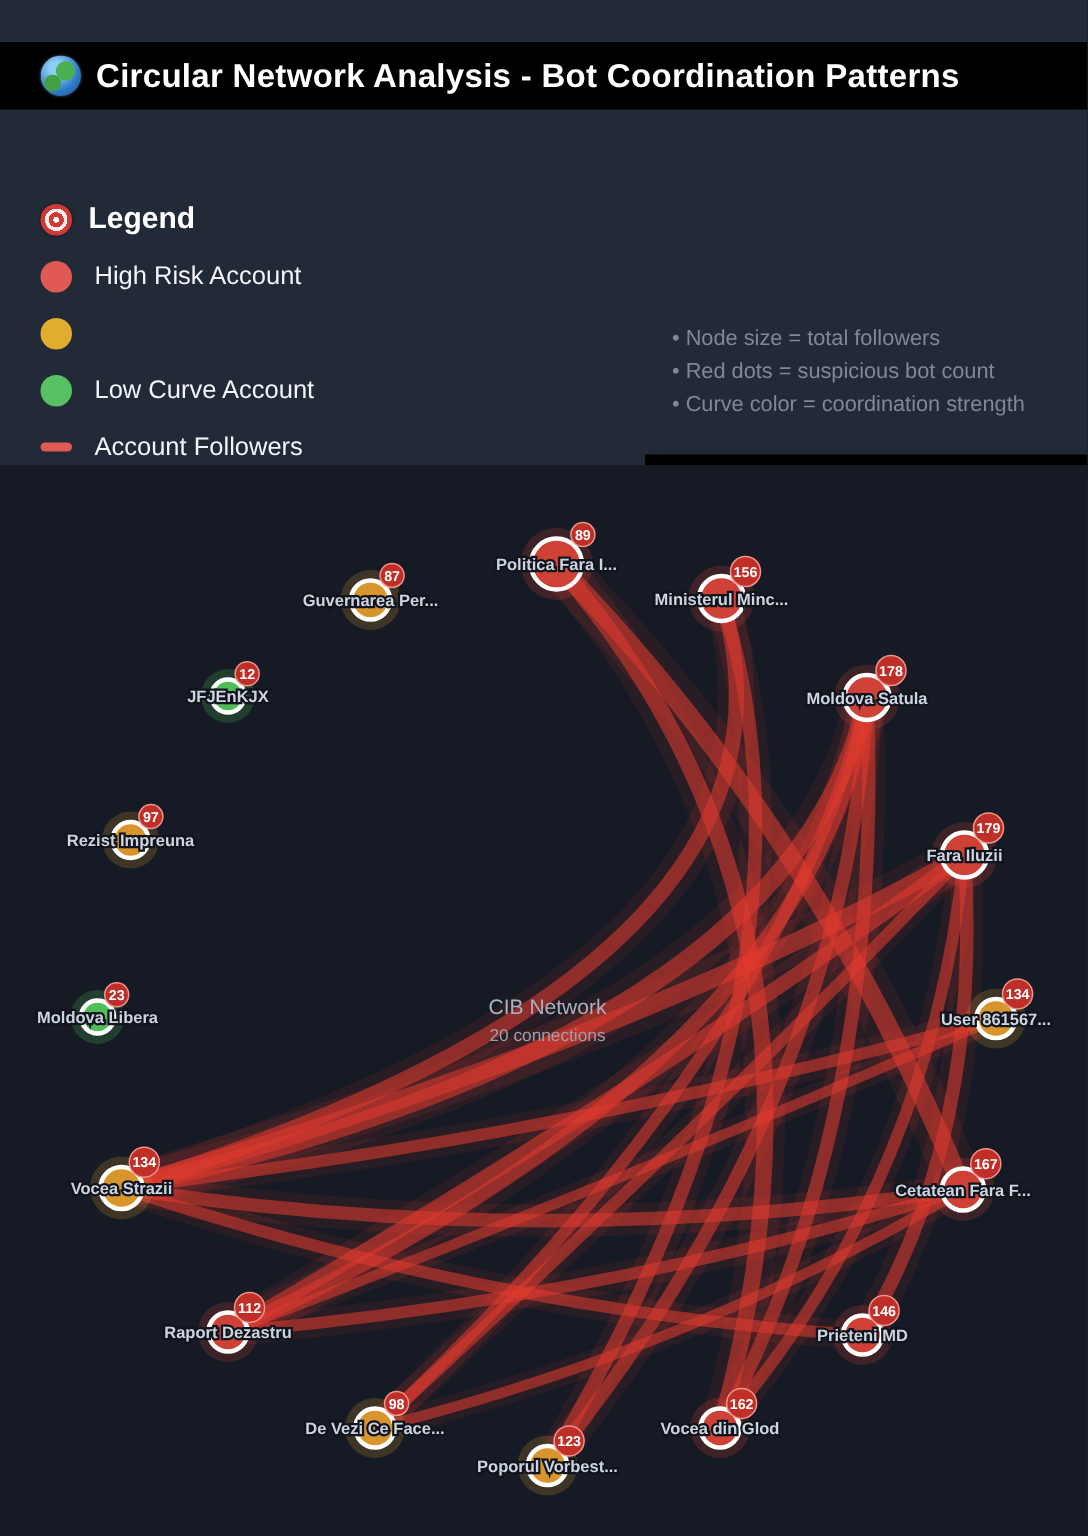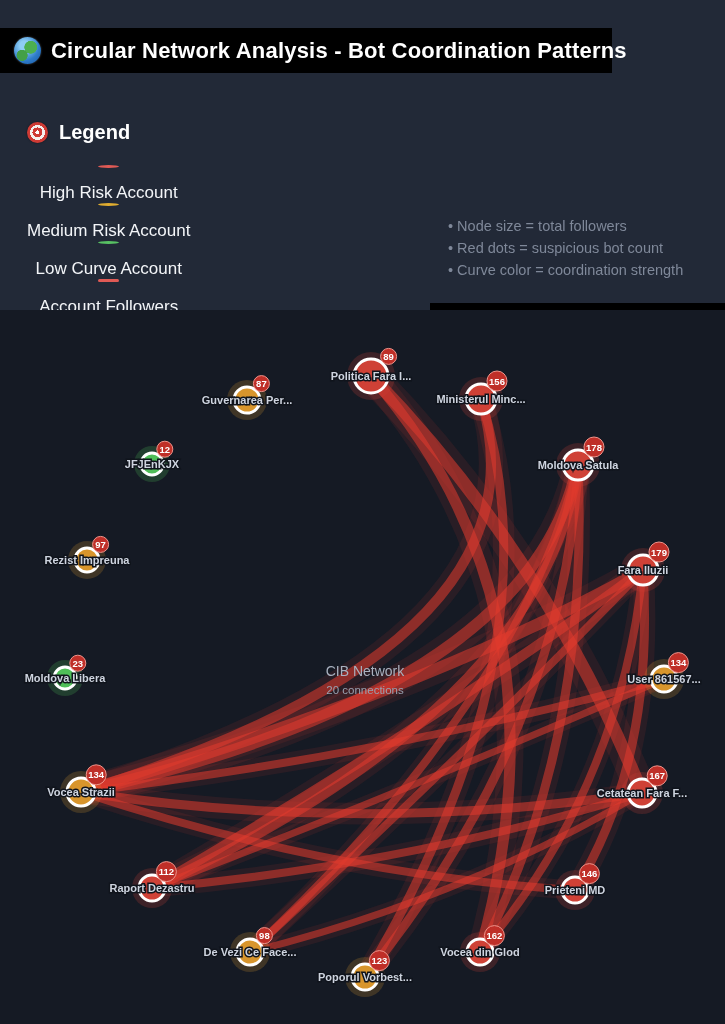--- a/index.html
+++ b/index.html
@@ -2,44 +2,44 @@
 <html><head>
 <meta charset="utf-8">
 <style>
   html,body{margin:0;padding:0;}
   body{
     width:725px;height:1024px;position:relative;overflow:hidden;
     background:#222937;font-family:"Liberation Sans",sans-serif;
   }
   
   .titlebar{
-    position:absolute;top:28px;left:0;width:612px;height:45px;
-    background:#000;display:flex;align-items:center;padding-left:14px;box-sizing:border-box;
+    position:absolute;top:28px;left:0;width:725px;height:45px;
+    background:#000;display:flex;align-items:center;padding-left:27px;box-sizing:border-box;
   }
   .globe{
     width:27px;height:27px;border-radius:50%;flex:0 0 auto;
     background:
       radial-gradient(circle at 62% 38%, #4caf50 0 26%, rgba(0,0,0,0) 28%),
       radial-gradient(circle at 30% 68%, #43a047 0 20%, rgba(0,0,0,0) 22%),
       radial-gradient(circle at 38% 32%, #8ecdf6 0 18%, #2e7cc9 60%, #1a55a0 100%);
     box-shadow:0 0 2px rgba(255,255,255,.35);
   }
   .title-text{color:#fff;font-weight:bold;font-size:22px;margin-left:10px;letter-spacing:.2px;white-space:nowrap;}
   
   .legend-heading{
-    position:absolute;top:121px;left:27px;display:flex;align-items:center;gap:11px;
+    position:absolute;top:135px;left:27px;display:flex;align-items:center;gap:11px;
     color:#fff;font-size:20px;font-weight:bold;
   }
   .target{
     width:21px;height:21px;border-radius:50%;
     background:radial-gradient(circle,#fff 0 2px,#cf3a34 2px 5px,#f5f0ee 5px 7.5px,#cf3a34 7.5px 10.5px);
     box-shadow:0 0 2px rgba(0,0,0,.6);
   }
   .legend-items{position:absolute;top:165px;left:27px;}
-  .legend-item{display:flex;align-items:center;height:38px;gap:15px;flex-direction:column;}
+  .legend-item{display:flex;align-items:center;height:38px;gap:15px;}
   .legend-marker-circle{width:21px;height:21px;border-radius:50%;}
   .legend-marker-line{width:21px;height:6px;border-radius:3px;}
   .legend-item-label{color:#f3f5f8;font-size:17px;}
   .legend-notes{position:absolute;top:199px;left:432px;margin:16px;padding:0;list-style:none;}
   .legend-notes li{color:#7f8899;font-size:14.5px;line-height:22px;}
   .legend-notes li::before{content:"\2022  ";color:#7f8899;}
   .divider-bar{position:absolute;top:303px;left:430px;width:295px;height:12px;background:#000;}
   
   .chart{position:absolute;top:310px;left:0;width:725px;height:714px;background:#151a24;}
   svg text{font-family:"Liberation Sans",sans-serif;}
@@ -61,21 +61,20 @@
   <span>Legend</span>
 </div>
 
 <div class="legend-items" id="legend-items">
     <div class="legend-item">
       <span class="legend-marker-circle" style="background: rgb(224, 90, 85);"></span>
       <span class="legend-item-label">High Risk Account</span>
     </div>
     <div class="legend-item">
       <span class="legend-marker-circle" style="background: rgb(224, 173, 48);"></span>
-      <span class="legend-item-label">Medium Risk Account</span>
     </div>
     <div class="legend-item">
       <span class="legend-marker-circle" style="background: rgb(88, 193, 99);"></span>
       <span class="legend-item-label">Low Curve Account</span>
     </div>
     <div class="legend-item">
       <span class="legend-marker-line" style="background: rgb(224, 90, 85);"></span>
       <span class="legend-item-label">Account Followers</span>
     </div>
   </div>

